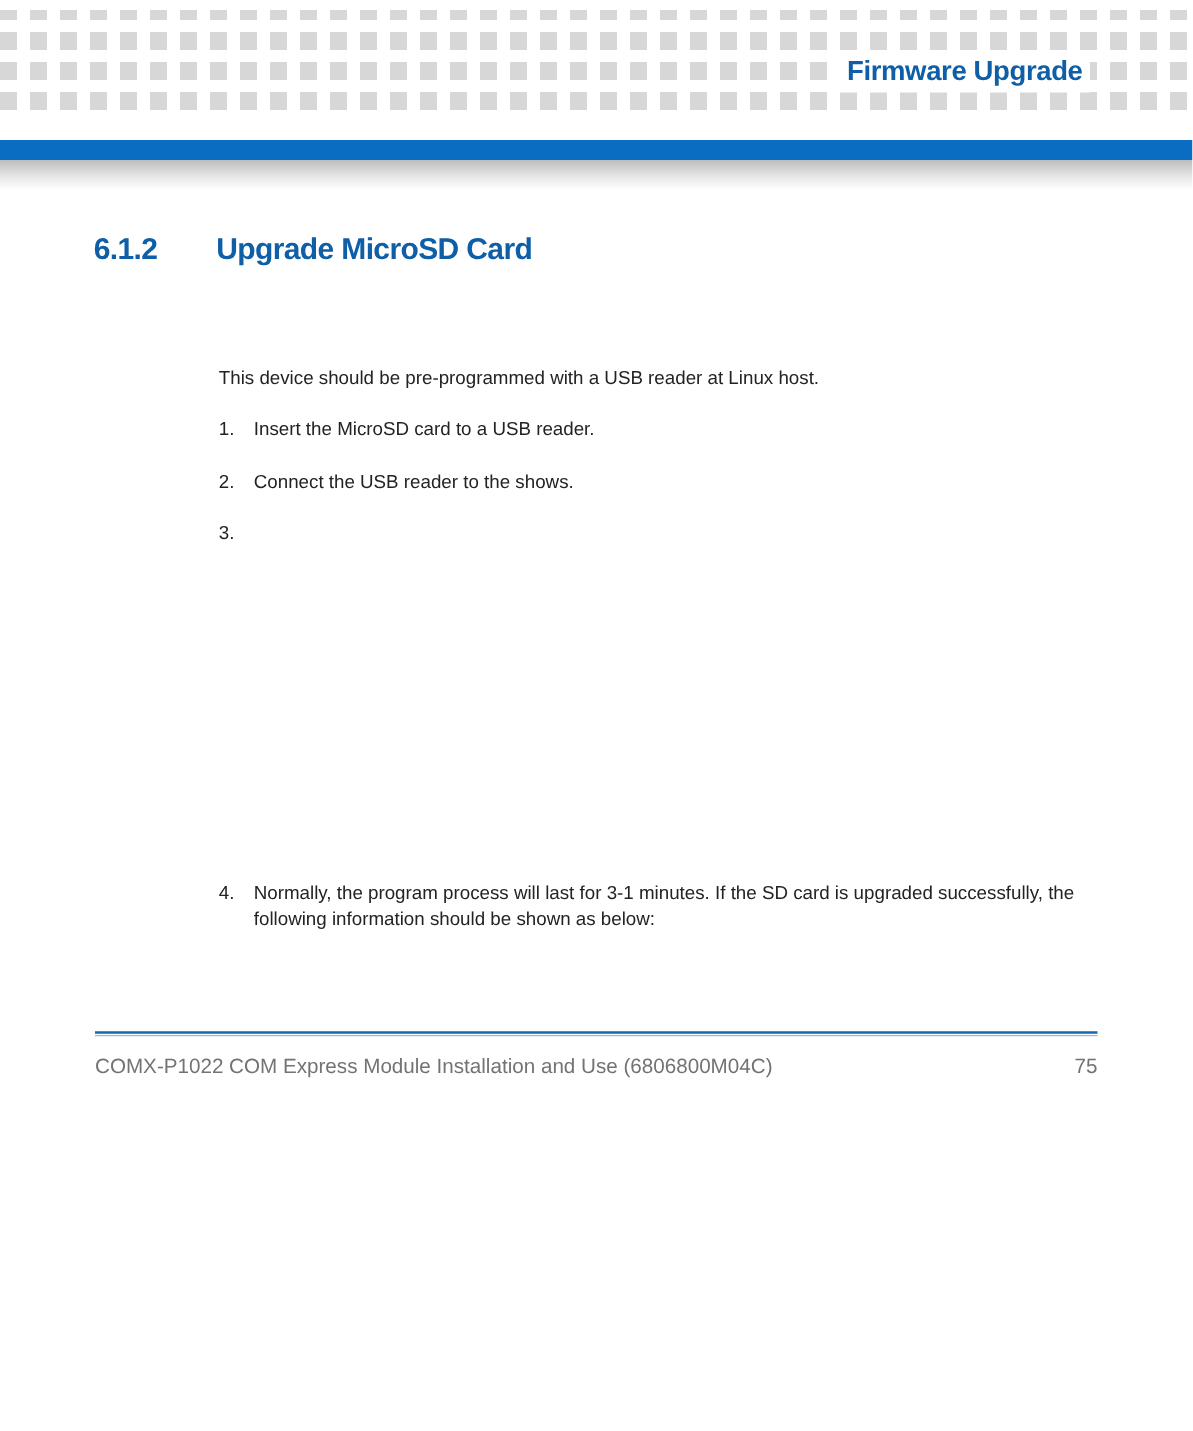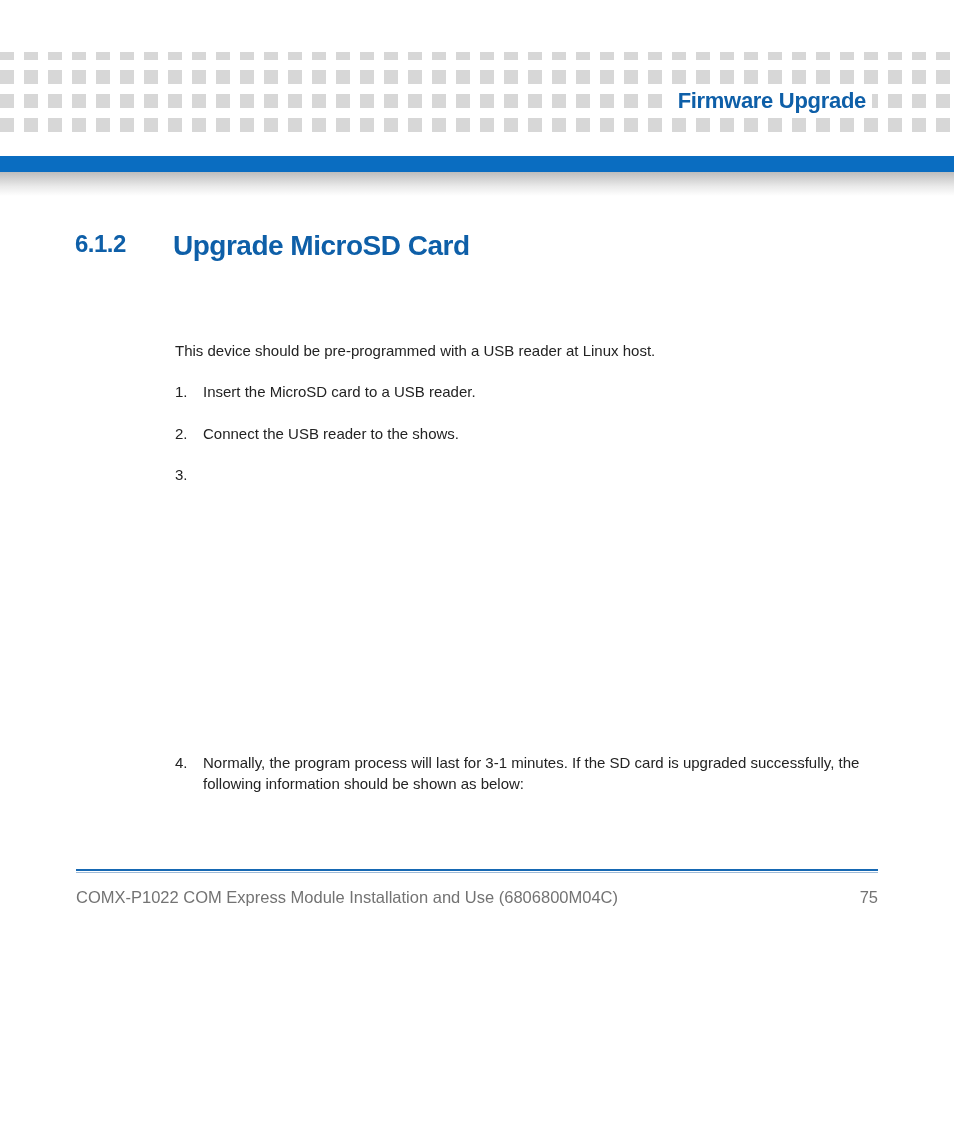--- a/index.html
+++ b/index.html
@@ -1,17 +1,17 @@
 <!DOCTYPE html>
 <html><head>
 <meta charset="utf-8">
 <style>
   * { margin: 0; padding: 0; box-sizing: border-box; }
   html, body { width: 954px; height: 1145px; background: #fff; font-family: "Segoe UI", "Myriad Pro", Arial, sans-serif; color: #222; }
-  .page { position: relative; width: 954px; height: 899px; overflow: hidden; margin-top: 44px; }
+  .page { position: relative; width: 954px; height: 899px; overflow: hidden; }
   
   .dots-simple {
     position: absolute; left: 0; top: 8px; width: 954px; height: 80px;
     background:
       repeating-linear-gradient(90deg, #d7d7d7 0 14px, #fff 14px 24px);
   }
   .dots-simple::after {
     content: ""; position: absolute; inset: 0;
     background: repeating-linear-gradient(0deg, transparent 0 14px, #fff 14px 24px);
   }
@@ -32,21 +32,21 @@
   }
   .shadow-bar {
     position: absolute; left: 0; top: 128px; width: 954px; height: 24px;
     background: linear-gradient(#bdbdbd, #eaeaea 60%, #fff);
   }
 
   
   .content { position: absolute; left: 75px; top: 186px; width: 804px; }
   .sec-row { display: flex; align-items: flex-start; }
   .sec-num { width: 98px; color: #0e5fa8; font-weight: 700; font-size: 24px; letter-spacing: -0.5px; }
-  .sec-title { color: #0e5fa8; font-weight: 700; font-size: 28px; letter-spacing: -0.5px; }
+  .sec-title { color: #0e5fa8; font-weight: 700; font-size: 24px; letter-spacing: -0.5px; }
 
   .body { margin-left: 100px; margin-top: 78px; font-size: 15px; line-height: 1.42; color: #232323; }
   .intro { margin-bottom: 20px; }
   ol.steps { list-style: none; counter-reset: step; }
   ol.steps > li { counter-increment: step; position: relative; padding-left: 28px; margin-bottom: 20px; }
   ol.steps > li::before { content: counter(step) "."; position: absolute; left: 0; top: 0; }
   .gap-large { height: 230px; }
   .after-step4 { margin-top: 58px; }
 
   

